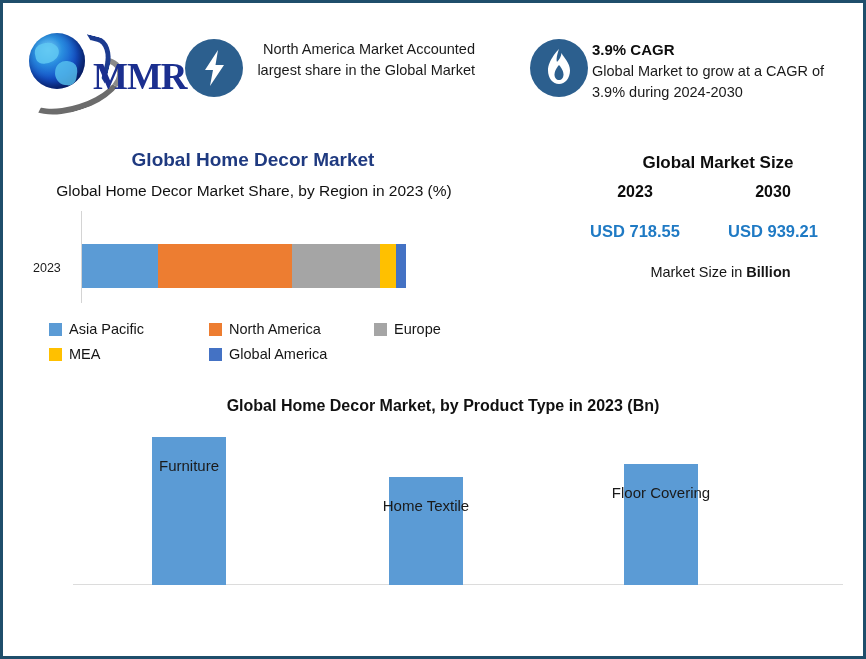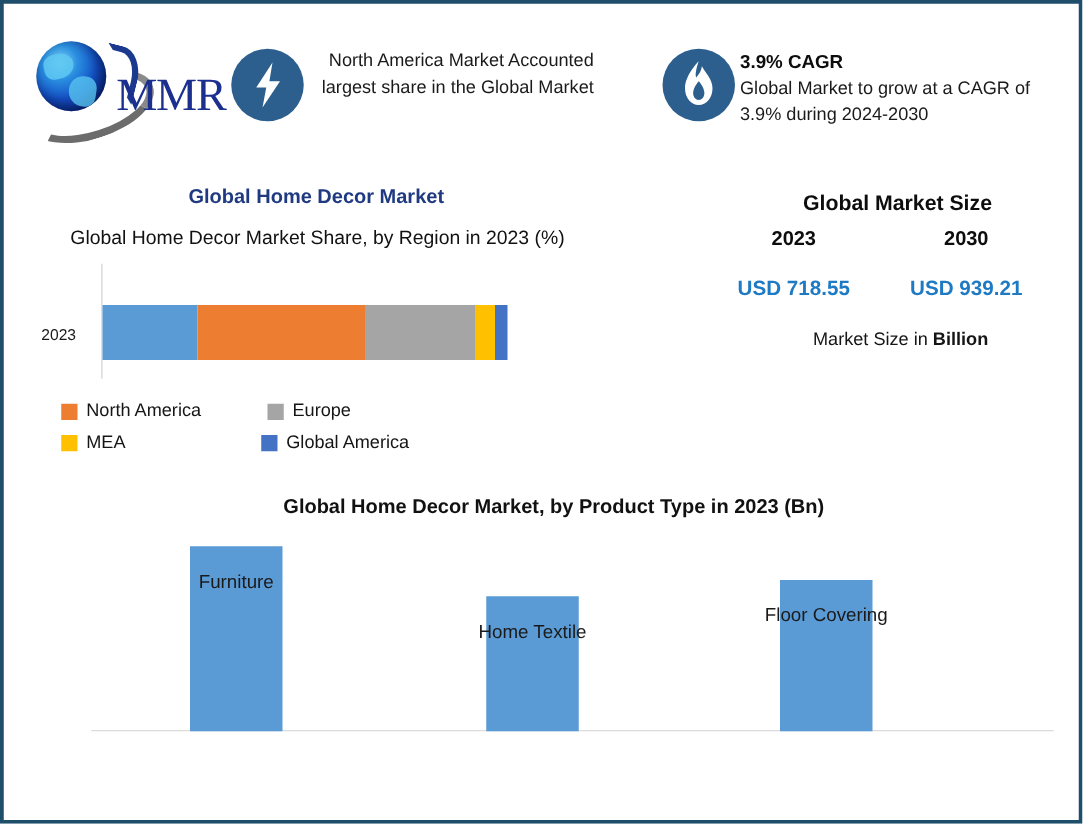--- a/index.html
+++ b/index.html
@@ -81,21 +81,21 @@
     border: 5px solid #1b3a8f;
     border-left-color: transparent;
     border-bottom-color: transparent;
     border-radius: 0 60% 0 0;
     transform: rotate(14deg);
   }
   .logo .mmr {
     position: absolute;
     left: 72px; top: 26px;
     font-family: "Liberation Serif", serif;
-    font-weight: normal;
+    font-weight: bold;
     font-size: 37px;
     letter-spacing: -1px;
     color: #1b2f8f;
   }
 
   
   .feature {
     position: absolute;
     display: flex;
     align-items: flex-start;
@@ -127,21 +127,21 @@
   #feature-na .feature-text { width: 218px; margin-left: 14px; text-align: right; }
   #feature-cagr { left: 527px; top: 36px; width: 330px; }
   #feature-cagr .feature-text { width: 245px; margin-left: 4px; }
 
   
   .chart-title-main {
     position: absolute;
     left: 40px; top: 146px;
     width: 420px;
     text-align: center;
-    font-size: 16px;
+    font-size: 19px;
     font-weight: bold;
     color: #1f3a80;
   }
   .chart-subtitle {
     position: absolute;
     left: 46px; top: 178px;
     width: 410px;
     text-align: center;
     font-size: 15.5px;
     font-weight: normal;
@@ -321,20 +321,24 @@
       <div class="seg" style="width:23.5%;background:#5b9bd5;"></div>
       <div class="seg" style="width:41.3%;background:#ed7d31;"></div>
       <div class="seg" style="width:27.2%;background:#a5a5a5;"></div>
       <div class="seg" style="width:5.0%;background:#ffc000;"></div>
       <div class="seg" style="width:3.0%;background:#4472c4;"></div>
     </div>
   </div>
 
   <div class="legend">
     <div class="legend-row">
+      <div class="legend-item" style="width:160px;">
+        <span class="legend-swatch" style="background:#5b9bd5;"></span>
+        <span>Asia Pacific</span>
+      </div>
       <div class="legend-item" style="width:165px;">
         <span class="legend-swatch" style="background:#ed7d31;"></span>
         <span>North America</span>
       </div>
       <div class="legend-item">
         <span class="legend-swatch" style="background:#a5a5a5;"></span>
         <span>Europe</span>
       </div>
     </div>
     <div class="legend-row">

